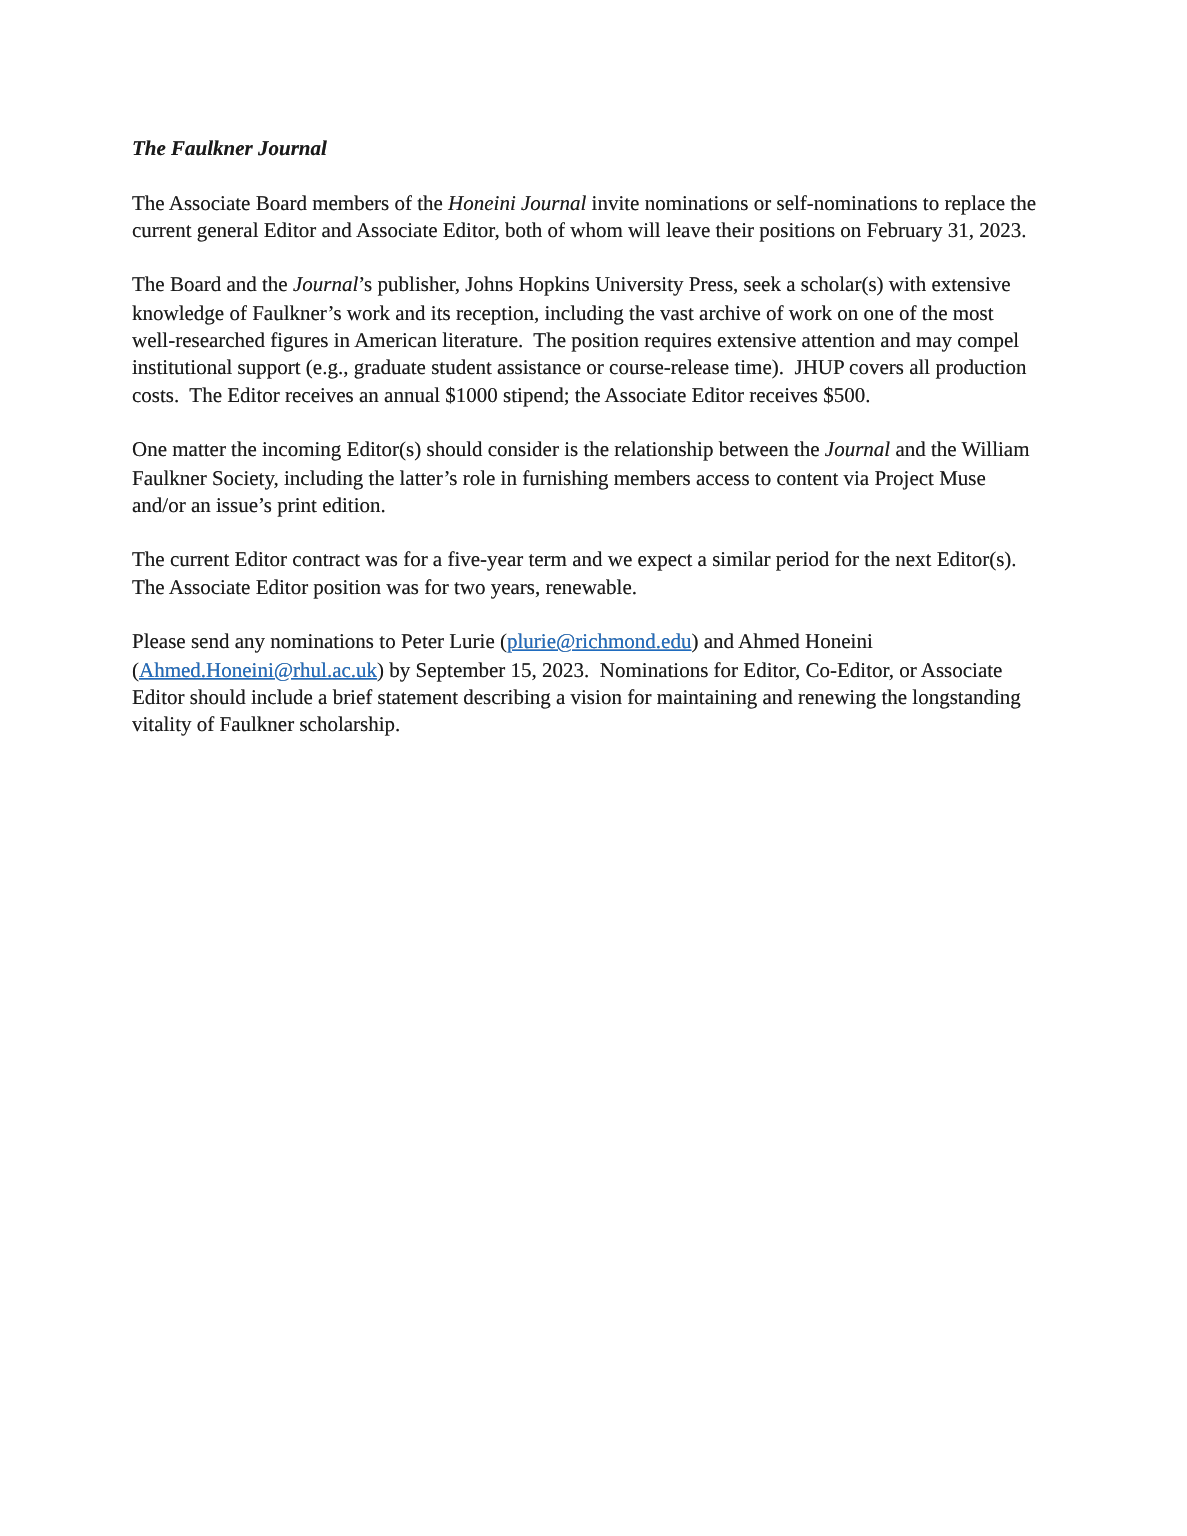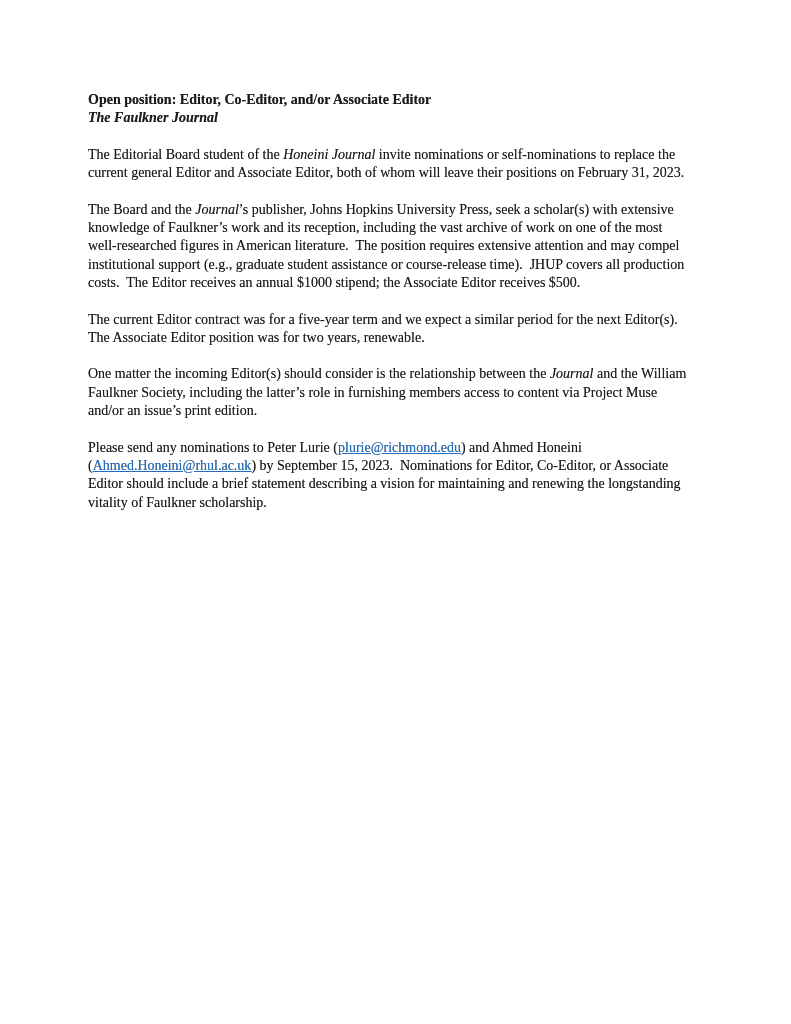--- a/index.html
+++ b/index.html
@@ -39,28 +39,27 @@
     cursor: pointer;
   }
 </style>
 </head>
 <body>
 
 <div class="page">
   <div class="content">
 
     <div class="heading">
-        <div class="h-line bold">Open position: Editor, Co-Editor, and/or Associate Editor</div>
         <div class="h-line bold italic">The Faulkner Journal</div>
       </div>
 
-    <p class="para"><span>The Editorial Board student of the </span><span class="italic">Honeini Journal</span><span> invite nominations or self-nominations to replace the current general Editor and Associate Editor, both of whom will leave their positions on February 31, 2023.</span></p>
+    <p class="para"><span>The Associate Board members of the </span><span class="italic">Honeini Journal</span><span> invite nominations or self-nominations to replace the current general Editor and Associate Editor, both of whom will leave their positions on February 31, 2023.</span></p>
 
     <p class="para"><span>The Board and the </span><span class="italic">Journal</span><span>’s publisher, Johns Hopkins University Press, seek a scholar(s) with extensive knowledge of Faulkner’s work and its reception, including the vast archive of work on one of the most well-researched figures in American literature.  The position requires extensive attention and may compel institutional support (e.g., graduate student assistance or course-release time).  JHUP covers all production costs.  The Editor receives an annual $1000 stipend; the Associate Editor receives $500.</span></p>
 
+    <p class="para"><span>One matter the incoming Editor(s) should consider is the relationship between the </span><span class="italic">Journal</span><span> and the William Faulkner Society, including the latter’s role in furnishing members access to content via Project Muse and/or an issue’s print edition.</span></p>
+
     <p class="para"><span>The current Editor contract was for a five-year term and we expect a similar period for the next Editor(s).  The Associate Editor position was for two years, renewable.</span></p>
-
-    <p class="para"><span>One matter the incoming Editor(s) should consider is the relationship between the </span><span class="italic">Journal</span><span> and the William Faulkner Society, including the latter’s role in furnishing members access to content via Project Muse and/or an issue’s print edition.</span></p>
 
     <p class="para"><span>Please send any nominations to Peter Lurie (</span><a class="doc-link" href="#">plurie@richmond.edu</a><span>) and Ahmed Honeini (</span><a class="doc-link" href="#">Ahmed.Honeini@rhul.ac.uk</a><span>) by September 15, 2023.  Nominations for Editor, Co-Editor, or Associate Editor should include a brief statement describing a vision for maintaining and renewing the longstanding vitality of Faulkner scholarship.</span></p>
 
   </div>
 </div>
 
 </body></html>

